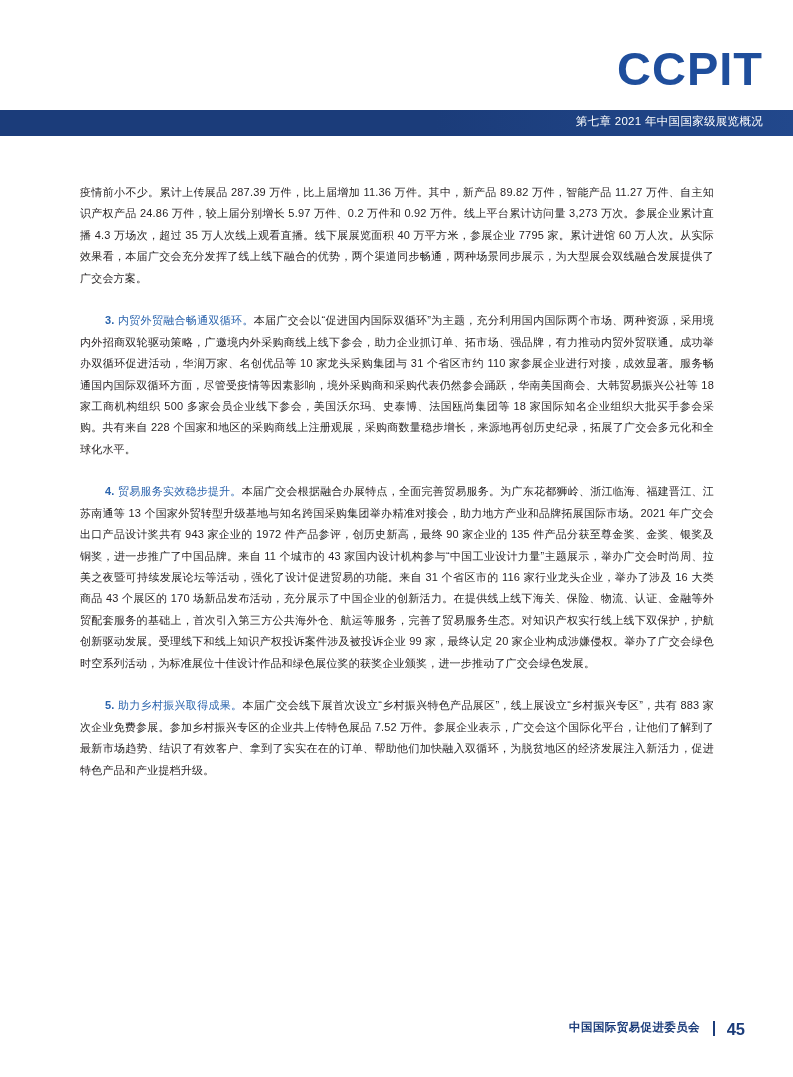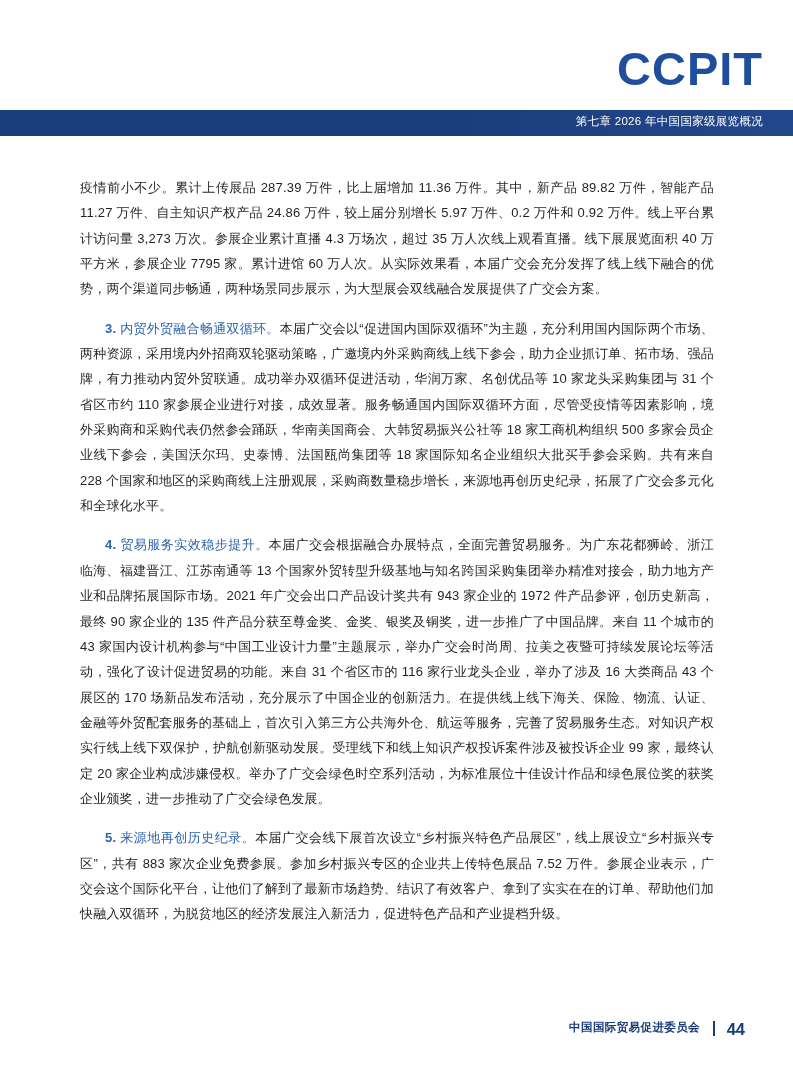--- a/index.html
+++ b/index.html
@@ -69,22 +69,22 @@
   }
 
   
   .content {
     position: absolute;
     left: 80px;
     top: 168px;
     width: 634px;
   }
   p {
-    margin: 7px 0 1px 0;
-    font-size: 13px;
+    margin: 14px 0 1px 0;
+    font-size: 11px;
     line-height: 1.95;
     text-align: justify;
     text-justify: inter-ideograph;
     letter-spacing: 0.2px;
     color: #231f20;
   }
   p.indent {
     text-indent: 25px;
   }
   .sec-lead {
@@ -135,41 +135,41 @@
   }
 </style>
 </head>
 <body>
 
 <div class="page">
 
   <div class="header">
     <div class="brand">CCPIT</div>
     <div class="header-bar-inner"></div>
-    <div class="header-title">第七章  2026 年中国国家级展览概况</div>
+    <div class="header-title">第七章  2021 年中国国家级展览概况</div>
     <div class="header-rule"></div>
   </div>
 
   <div class="content">
 
     <p>疫情前小不少。累计上传展品 287.39 万件，比上届增加 11.36 万件。其中，新产品 89.82 万件，智能产品 11.27 万件、自主知识产权产品 24.86 万件，较上届分别增长 5.97 万件、0.2 万件和 0.92 万件。线上平台累计访问量 3,273 万次。参展企业累计直播 4.3 万场次，超过 35 万人次线上观看直播。线下展展览面积 40 万平方米，参展企业 7795 家。累计进馆 60 万人次。从实际效果看，本届广交会充分发挥了线上线下融合的优势，两个渠道同步畅通，两种场景同步展示，为大型展会双线融合发展提供了广交会方案。</p>
 
     <div class="gap"></div>
 
     <p class="indent"><span class="num">3.</span> <span class="sec-lead">内贸外贸融合畅通双循环。</span><span>本届广交会以“促进国内国际双循环”为主题，充分利用国内国际两个市场、两种资源，采用境内外招商双轮驱动策略，广邀境内外采购商线上线下参会，助力企业抓订单、拓市场、强品牌，有力推动内贸外贸联通。成功举办双循环促进活动，华润万家、名创优品等 10 家龙头采购集团与 31 个省区市约 110 家参展企业进行对接，成效显著。服务畅通国内国际双循环方面，尽管受疫情等因素影响，境外采购商和采购代表仍然参会踊跃，华南美国商会、大韩贸易振兴公社等 18 家工商机构组织 500 多家会员企业线下参会，美国沃尔玛、史泰博、法国瓯尚集团等 18 家国际知名企业组织大批买手参会采购。共有来自 228 个国家和地区的采购商线上注册观展，采购商数量稳步增长，来源地再创历史纪录，拓展了广交会多元化和全球化水平。</span></p>
 
     <div class="gap"></div>
 
     <p class="indent"><span class="num">4.</span> <span class="sec-lead">贸易服务实效稳步提升。</span><span>本届广交会根据融合办展特点，全面完善贸易服务。为广东花都狮岭、浙江临海、福建晋江、江苏南通等 13 个国家外贸转型升级基地与知名跨国采购集团举办精准对接会，助力地方产业和品牌拓展国际市场。2021 年广交会出口产品设计奖共有 943 家企业的 1972 件产品参评，创历史新高，最终 90 家企业的 135 件产品分获至尊金奖、金奖、银奖及铜奖，进一步推广了中国品牌。来自 11 个城市的 43 家国内设计机构参与“中国工业设计力量”主题展示，举办广交会时尚周、拉美之夜暨可持续发展论坛等活动，强化了设计促进贸易的功能。来自 31 个省区市的 116 家行业龙头企业，举办了涉及 16 大类商品 43 个展区的 170 场新品发布活动，充分展示了中国企业的创新活力。在提供线上线下海关、保险、物流、认证、金融等外贸配套服务的基础上，首次引入第三方公共海外仓、航运等服务，完善了贸易服务生态。对知识产权实行线上线下双保护，护航创新驱动发展。受理线下和线上知识产权投诉案件涉及被投诉企业 99 家，最终认定 20 家企业构成涉嫌侵权。举办了广交会绿色时空系列活动，为标准展位十佳设计作品和绿色展位奖的获奖企业颁奖，进一步推动了广交会绿色发展。</span></p>
 
     <div class="gap"></div>
 
-    <p class="indent"><span class="num">5.</span> <span class="sec-lead">来源地再创历史纪录。</span><span>本届广交会线下展首次设立“乡村振兴特色产品展区”，线上展设立“乡村振兴专区”，共有 883 家次企业免费参展。参加乡村振兴专区的企业共上传特色展品 7.52 万件。参展企业表示，广交会这个国际化平台，让他们了解到了最新市场趋势、结识了有效客户、拿到了实实在在的订单、帮助他们加快融入双循环，为脱贫地区的经济发展注入新活力，促进特色产品和产业提档升级。</span></p>
+    <p class="indent"><span class="num">5.</span> <span class="sec-lead">助力乡村振兴取得成果。</span><span>本届广交会线下展首次设立“乡村振兴特色产品展区”，线上展设立“乡村振兴专区”，共有 883 家次企业免费参展。参加乡村振兴专区的企业共上传特色展品 7.52 万件。参展企业表示，广交会这个国际化平台，让他们了解到了最新市场趋势、结识了有效客户、拿到了实实在在的订单、帮助他们加快融入双循环，为脱贫地区的经济发展注入新活力，促进特色产品和产业提档升级。</span></p>
 
   </div>
 
   <div class="footer">
     <div class="footer-org">中国国际贸易促进委员会</div>
     <div class="footer-sep"></div>
-    <div class="footer-page">44</div>
+    <div class="footer-page">45</div>
   </div>
 
 </div>
 
 </body></html>

